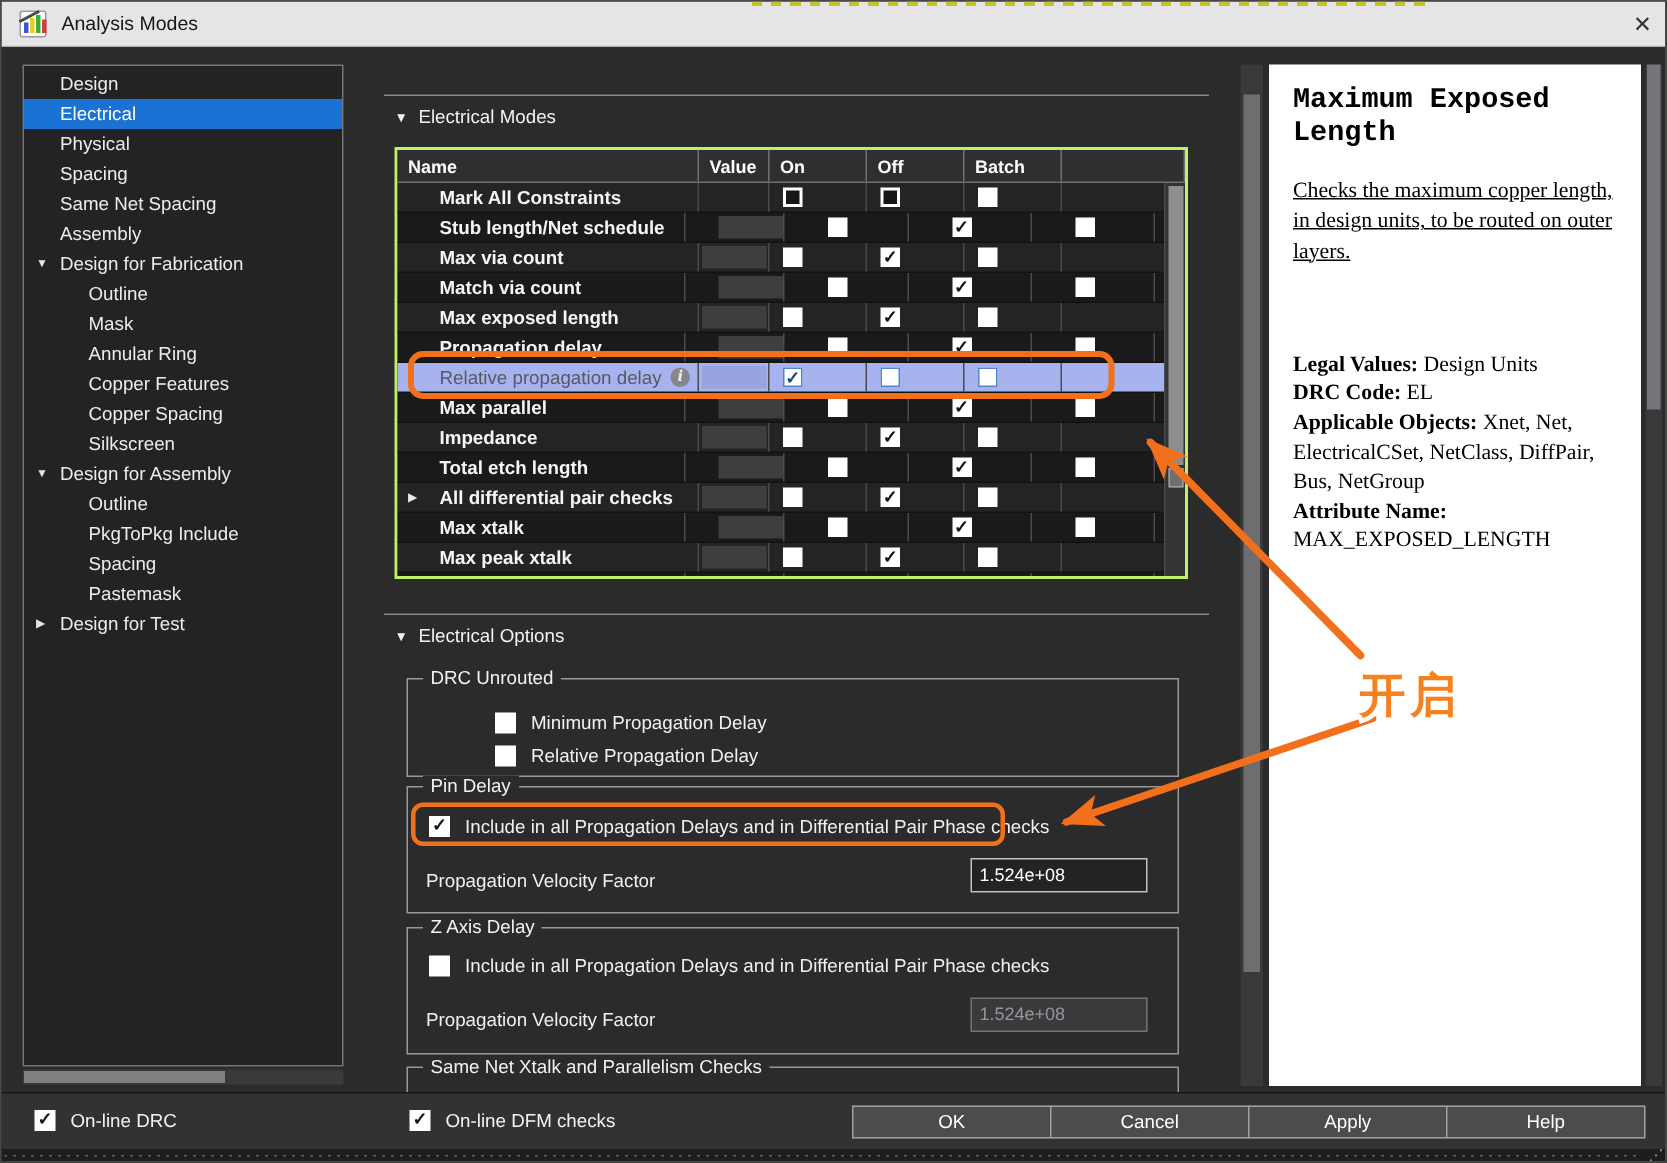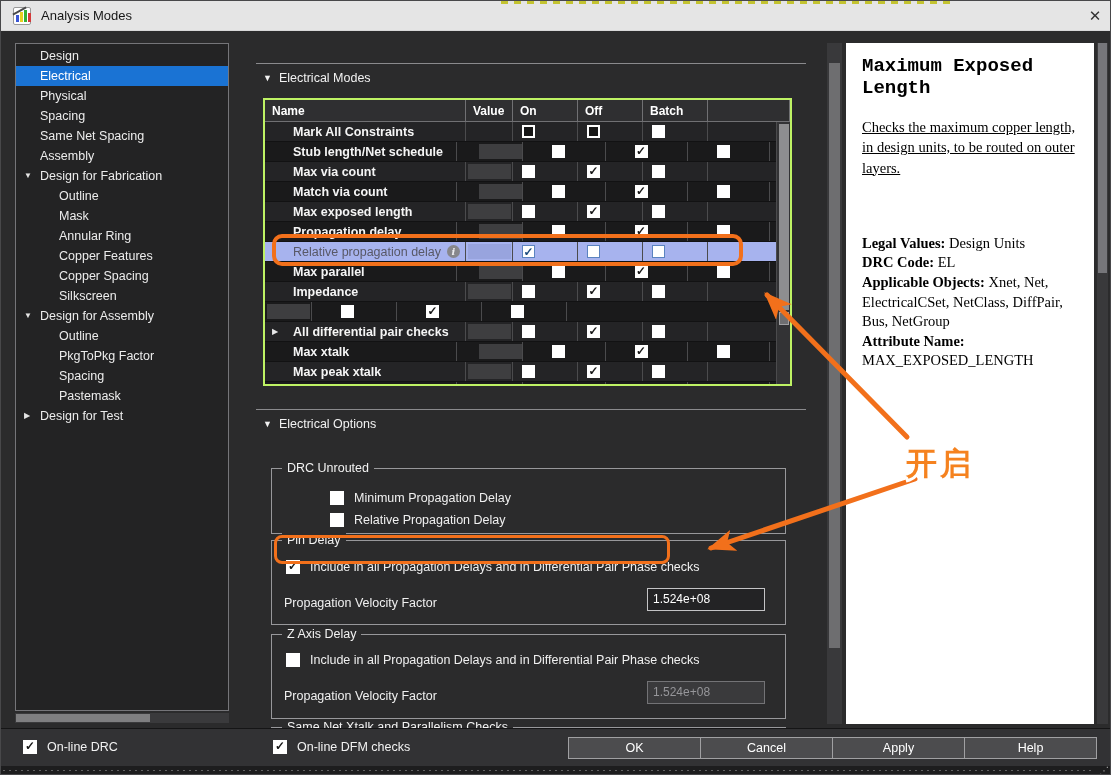--- a/index.html
+++ b/index.html
@@ -62,21 +62,21 @@
   .cb-partial::after{content:"";position:absolute;left:2px;top:2px;right:2px;bottom:2px;background:#161616;}
   .cell .cb{margin-left:9px;}
   .hl .cb{border:1px solid #5b83c0;}
   .hl .cb-checked::after{color:#1c4b7e;}
   .info-ic{position:absolute;right:5px;top:3px;width:13px;height:13px;border-radius:50%;background:#87878b;
         color:#ededef;font:italic bold 10px/13px "DejaVu Serif",serif;text-align:center;}
   .tscroll{position:absolute;right:0;top:22px;width:14px;bottom:0;background:#333335;border-left:1px solid #4b4b4d;}
   .tscroll .thumb{position:absolute;left:2px;top:2px;width:10px;height:186px;background:#8e8e90;}
   .tscroll .btn{position:absolute;left:2px;top:190px;width:10px;height:13px;background:#6f6f71;}
   
-  .group{position:absolute;left:270px;width:515px;border:1px solid #98989b;margin-top:16px;}
+  .group{position:absolute;left:270px;width:515px;border:1px solid #98989b;}
   .gtitle{position:absolute;top:-8px;left:10px;padding:0 5px;background:#2b2b2c;font-size:12.5px;color:#f2f2f2;white-space:nowrap;}
   .gcheck{position:absolute;display:flex;align-items:center;height:16px;}
   .gcheck .cb{width:14px;height:14px;min-width:14px;}
   .gclabel{margin-left:10px;font-size:12.5px;color:#f0f0f0;white-space:nowrap;}
   .glabel{position:absolute;font-size:12.5px;color:#f0f0f0;white-space:nowrap;}
   .ginput{position:absolute;width:118px;height:23px;background:#232325;border:1px solid #c4c4c6;
           color:#fff;font-size:12px;font-family:"Liberation Sans",sans-serif;padding:0 5px;}
   .ginput.disabled{background:#3a3a3c;border:1px solid #737376;color:#96969a;}
   
   .vscroll{position:absolute;background:#39393b;}
@@ -132,21 +132,21 @@
       <div class="sitem"><span class="lbl lv0">Assembly</span></div>
       <div class="sitem"><span class="tri">▼</span><span class="lbl lv0">Design for Fabrication</span></div>
       <div class="sitem"><span class="lbl lv1">Outline</span></div>
       <div class="sitem"><span class="lbl lv1">Mask</span></div>
       <div class="sitem"><span class="lbl lv1">Annular Ring</span></div>
       <div class="sitem"><span class="lbl lv1">Copper Features</span></div>
       <div class="sitem"><span class="lbl lv1">Copper Spacing</span></div>
       <div class="sitem"><span class="lbl lv1">Silkscreen</span></div>
       <div class="sitem"><span class="tri">▼</span><span class="lbl lv0">Design for Assembly</span></div>
       <div class="sitem"><span class="lbl lv1">Outline</span></div>
-      <div class="sitem"><span class="lbl lv1">PkgToPkg Factor</span></div>
+      <div class="sitem"><span class="lbl lv1">PkgToPkg Include</span></div>
       <div class="sitem"><span class="lbl lv1">Spacing</span></div>
       <div class="sitem"><span class="lbl lv1">Pastemask</span></div>
       <div class="sitem"><span class="tri">▶</span><span class="lbl lv0">Design for Test</span></div>
     </div>
   <div class="sidebar-hscroll">
     <div class="thumb"></div>
   </div>
 
   <div class="hr" style="top:62px"></div>
   <div class="sec-head" style="top:70px">
@@ -319,20 +319,23 @@
           </div>
           <div class="cell c-off">
             <span class="cb cb-checked"></span>
           </div>
           <div class="cell c-batch">
             <span class="cb cb-unchecked"></span>
           </div>
           <div class="cell c-extra"></div>
         </div>
         <div class="trow r-odd">
+          <div class="cell c-name">
+            <span class="rname">Total etch length</span>
+          </div>
           <div class="cell c-value">
             <span class="valfill"></span>
           </div>
           <div class="cell c-on">
             <span class="cb cb-unchecked"></span>
           </div>
           <div class="cell c-off">
             <span class="cb cb-checked"></span>
           </div>
           <div class="cell c-batch">

